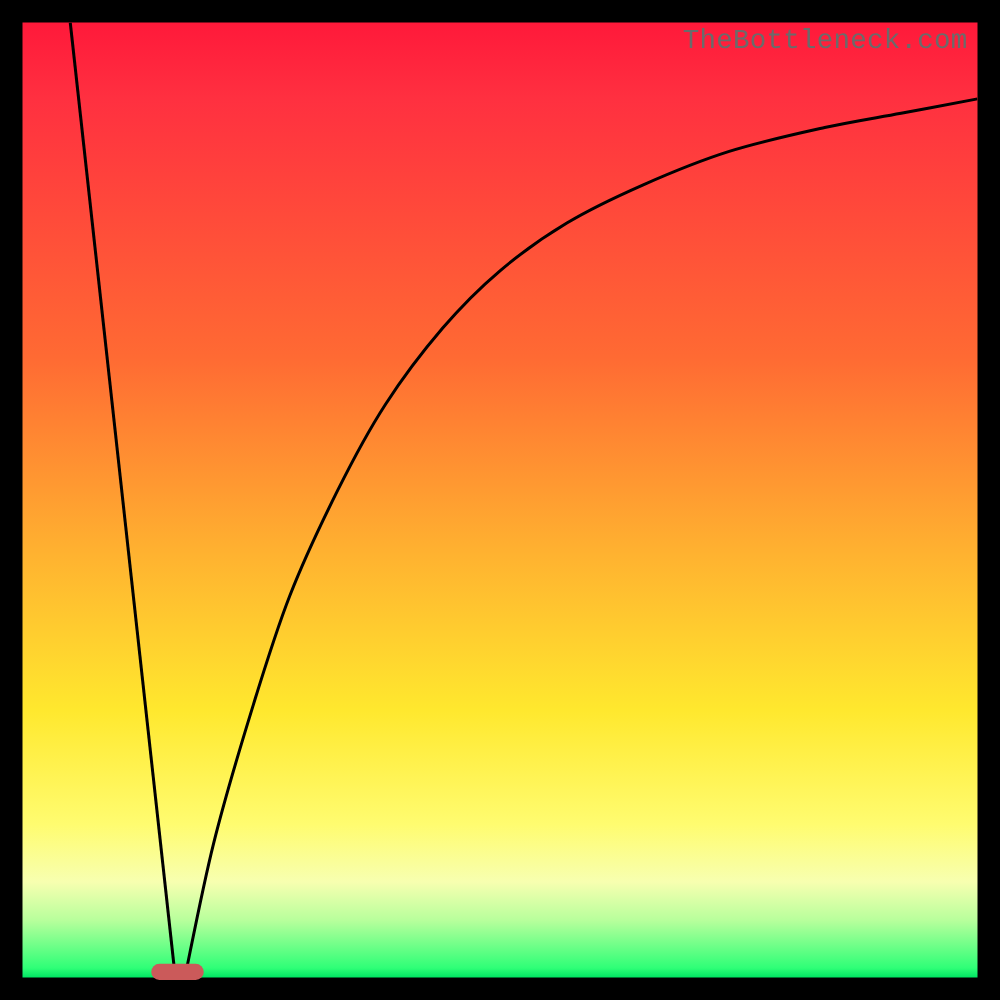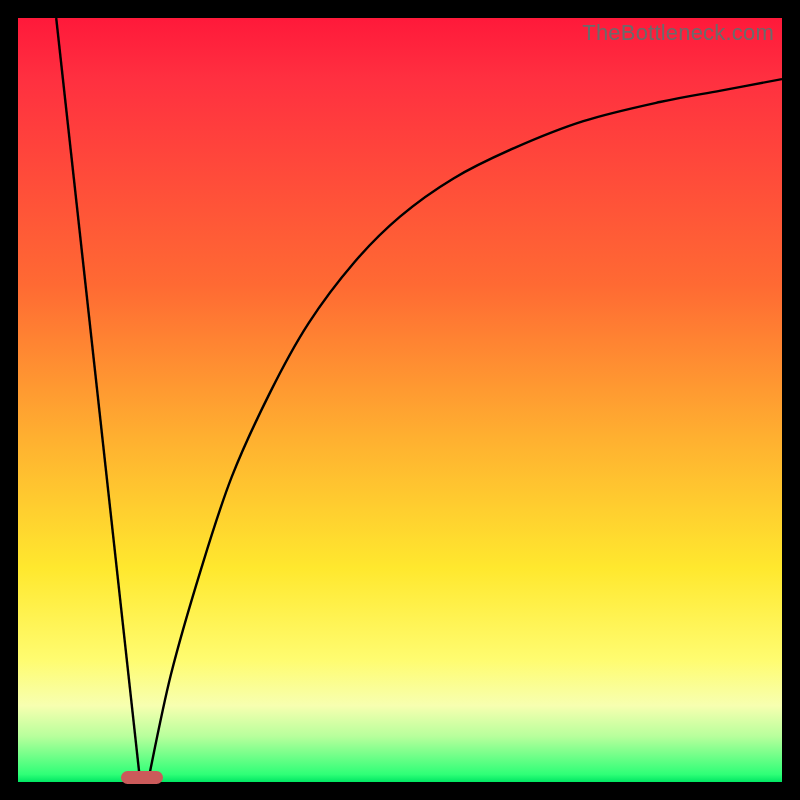--- a/index.html
+++ b/index.html
@@ -9,20 +9,21 @@
     height: 800px;
     overflow: hidden;
     background: #000;
     font-family: Arial, Helvetica, sans-serif;
   }
   .frame {
     position: relative;
     width: 800px;
     height: 609px;
     background: #000;
+    font-family: Liberation Mono, monospace;
   }
   .plot-area {
     position: absolute;
     left: 18px;
     top: 18px;
     width: 764px;
     height: 764px;
     
     background: linear-gradient(
       to bottom,

